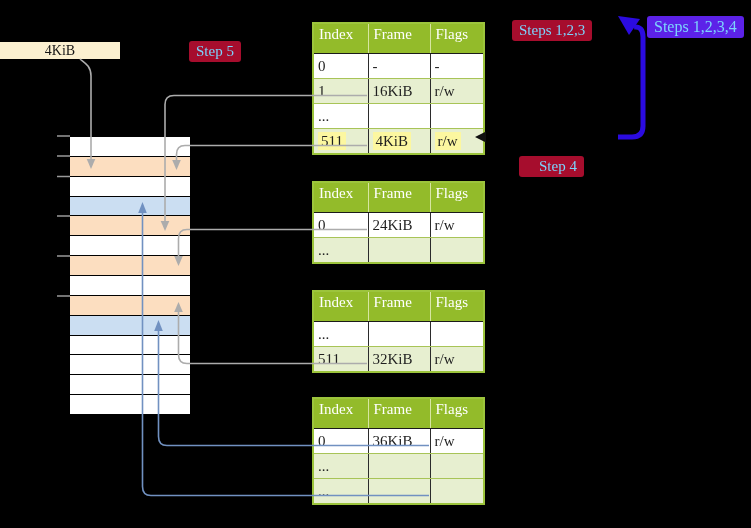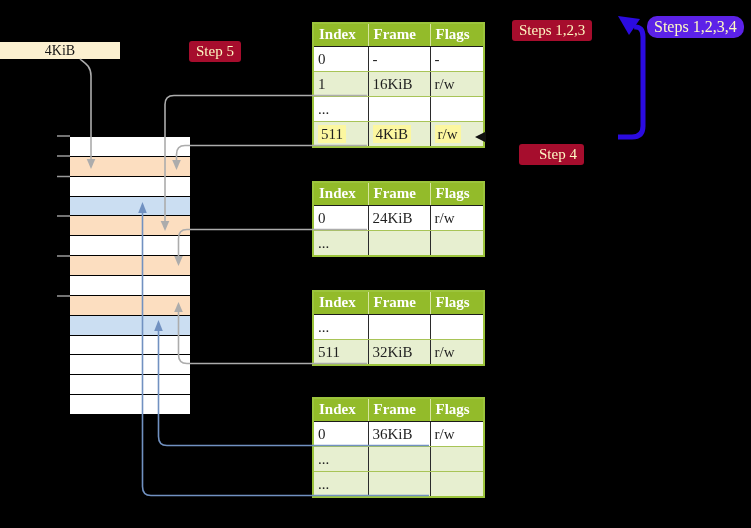--- a/index.html
+++ b/index.html
@@ -22,28 +22,28 @@
   html,body{margin:0;padding:0;}
   body{background:var(--background);font-family:"Liberation Serif","DejaVu Serif",serif;}
   .canvas{position:relative;width:751px;height:528px;background:var(--background);overflow:hidden;}
 
   .frame-label{
     position:absolute;left:0;top:42px;width:120px;height:17px;
     background:var(--frame-label-beige);color:#141414;
     font-size:14px;line-height:17px;text-align:center;
   }
 
-  .badge{position:absolute;color:#fef9c3;font-size:15px;line-height:18px;
+  .badge{position:absolute;color:#7dd3fc;font-size:15px;line-height:18px;
     padding:1px 7px 2px;border-radius:3px;white-space:nowrap;text-align:center;}
   .badge.red{background:var(--badge-red);}
   .badge.purple{background:var(--badge-purple);font-size:16px;line-height:19px;}
   #step0{left:189px;top:41px;}
   #steps123{left:512px;top:20px;}
-  #steps1234{left:647px;top:16px;border-radius:10px;}
-  #step4{left:519px;top:144px;padding-left:20px;}
+  #steps1234{left:647px;top:16px;}
+  #step4{left:519px;top:156px;padding-left:20px;}
 
   
   .stack{
     position:absolute;left:70px;top:136px;width:120px;height:279px;
     display:flex;flex-direction:column;
     border-top:1.5px solid #000;border-bottom:1.5px solid #000;
     box-sizing:border-box;
   }
   .stack .srow{flex:1 1 0;border-bottom:1.5px solid #000;}
   .stack .srow:last-child{border-bottom:none;}
@@ -56,22 +56,22 @@
     position:absolute;left:312px;width:171px;
     border-collapse:collapse;table-layout:fixed;
     border:2px solid var(--table-border-green);
     font-size:15px;color:var(--text-dark);
   }
   #table-l4{top:22px;}
   #table-l3{top:181px;}
   #table-l2{top:290px;}
   #table-l1{top:397px;}
   table.ptable th{
-    background:var(--table-header-green);color:#fff;font-weight:bold;
-    font-size:15px;height:21px;text-align:left;padding:0 0 1px 5px;
+    background:var(--table-header-green);color:#fff;font-weight:normal;
+    font-size:15px;height:21px;text-align:left;padding:0 0 8px 5px;
     border-bottom:1.2px solid #1a1a1a;
   }
   table.ptable th:not(:last-child){border-right:1px solid #D7E6A2;}
   table.ptable td{
     height:24px;padding:0 0 0 4px;background:#fff;
     border-bottom:1px solid #ANC;
     border-bottom:1px solid #A8C457;
   }
   table.ptable td:not(:last-child){border-right:1px solid #2B2B2B;}
   table.ptable tr:last-child td{border-bottom:none;}

